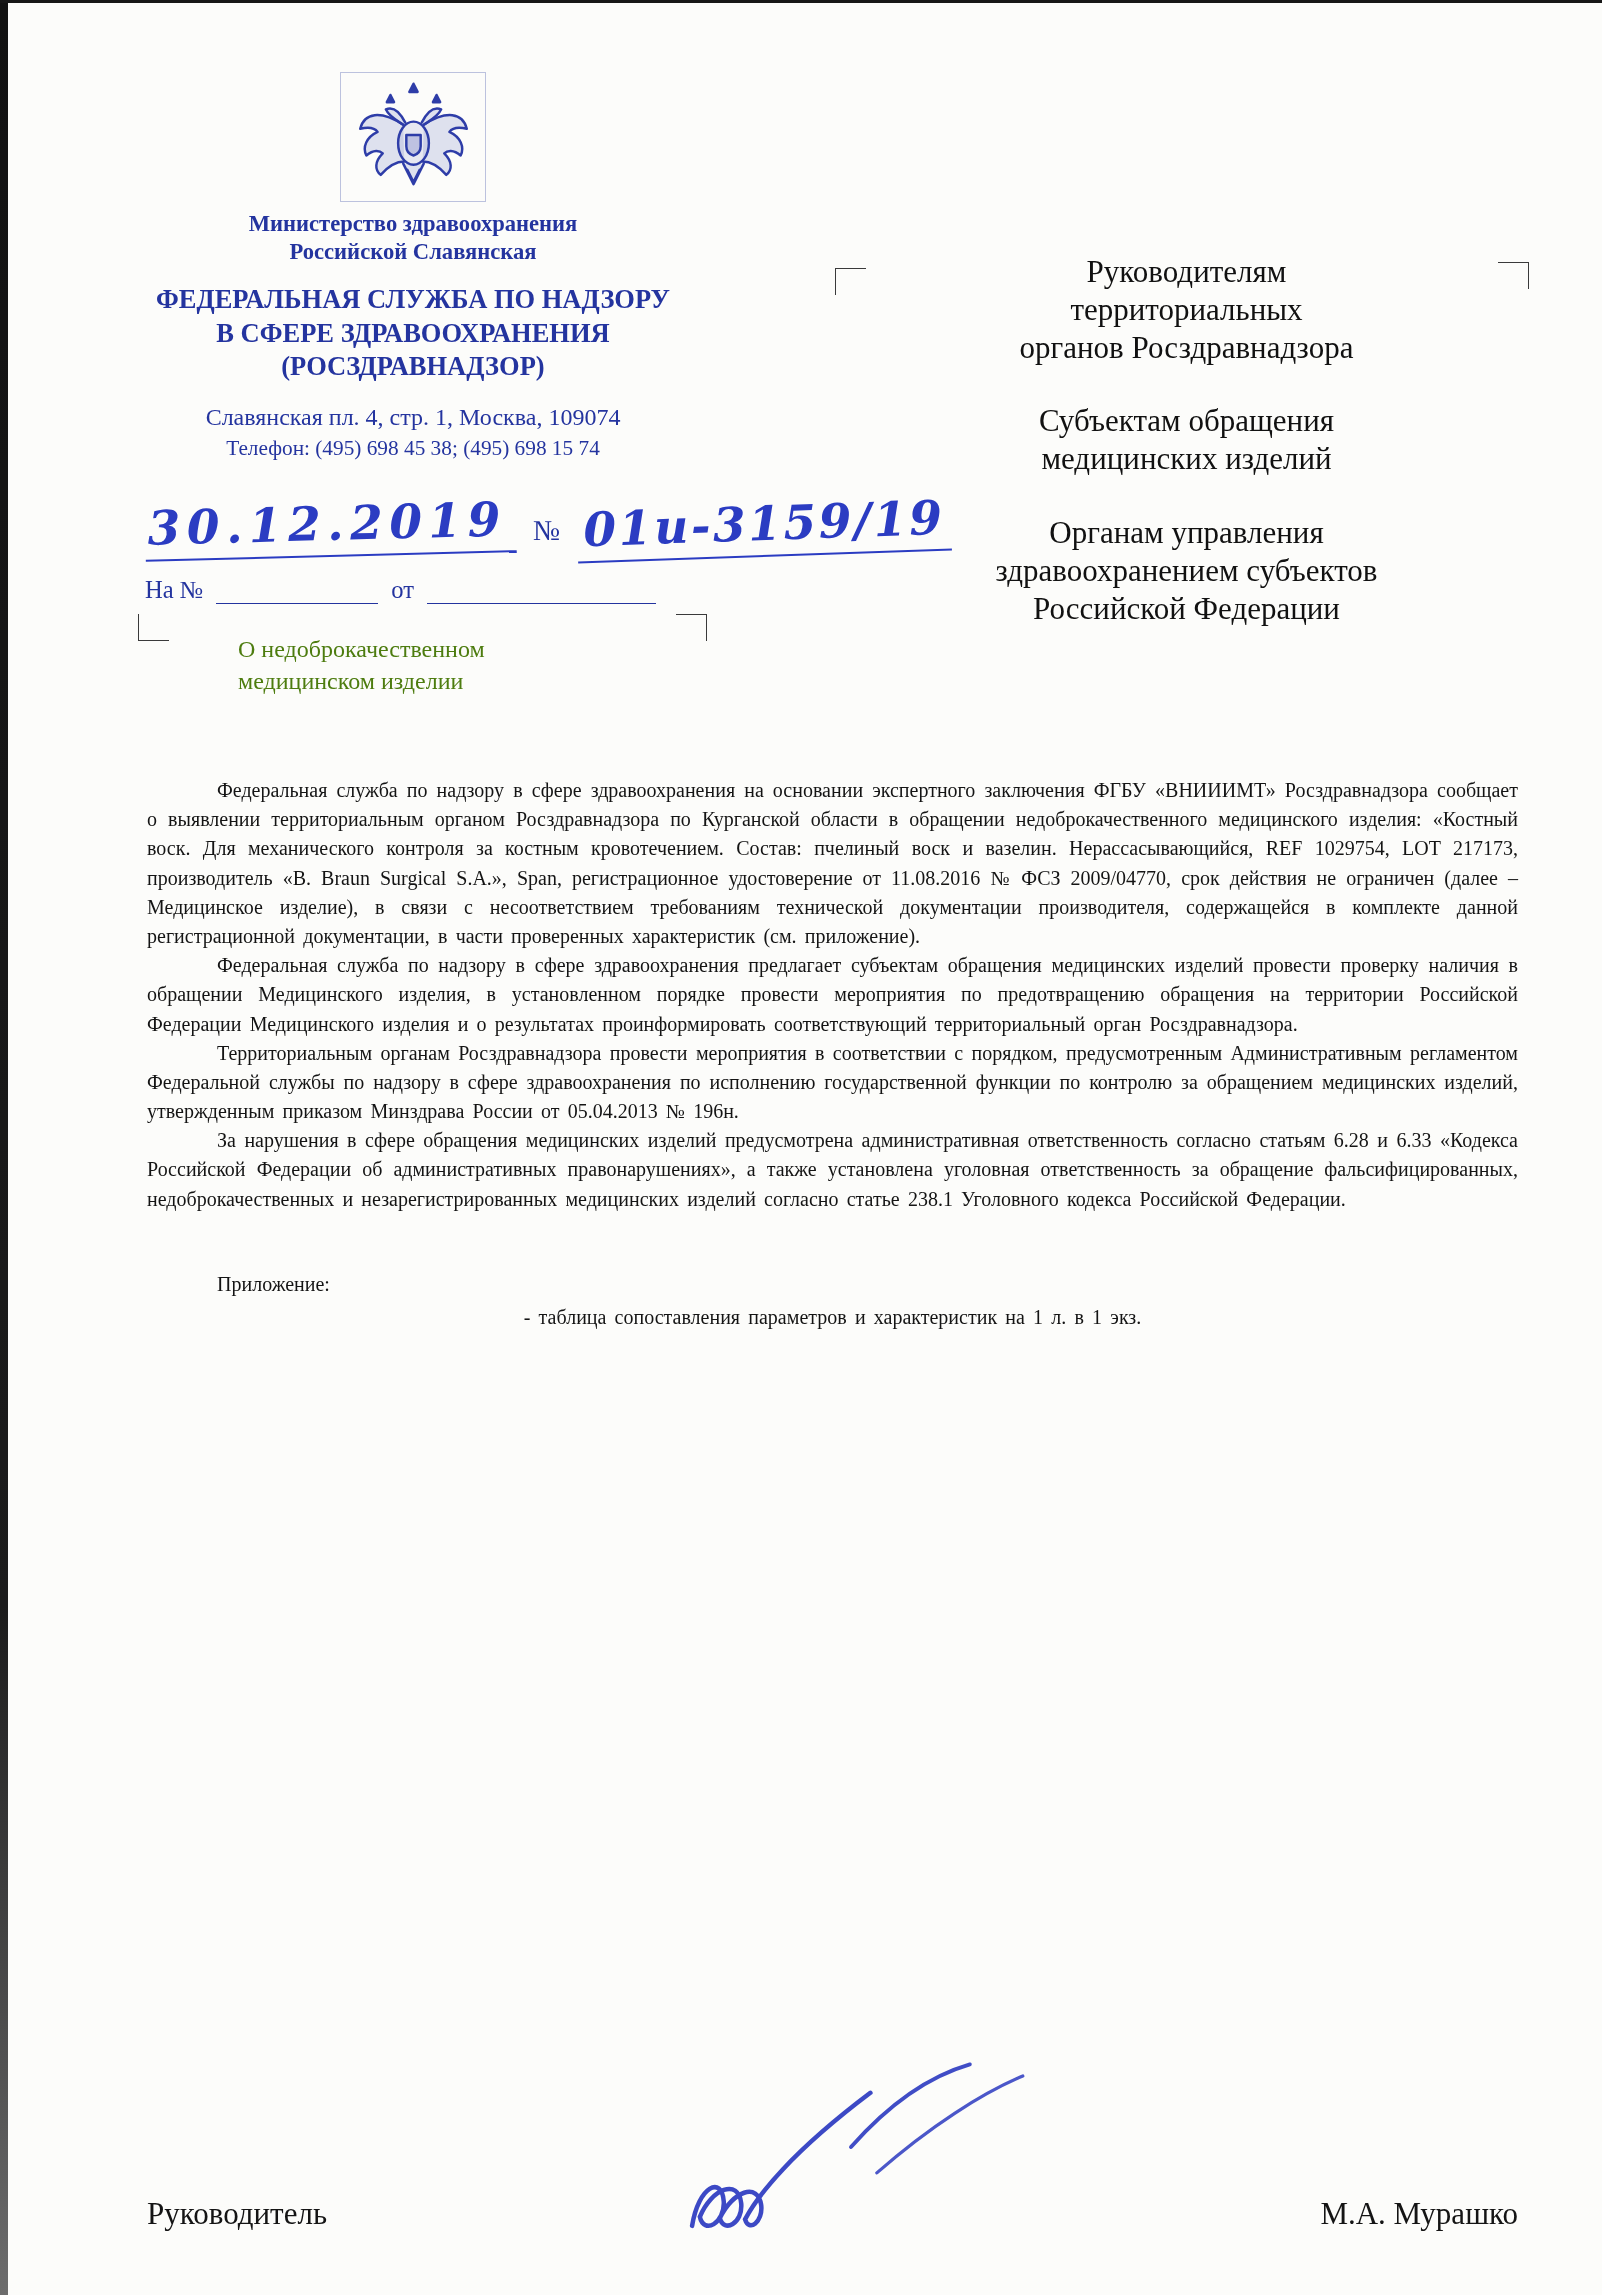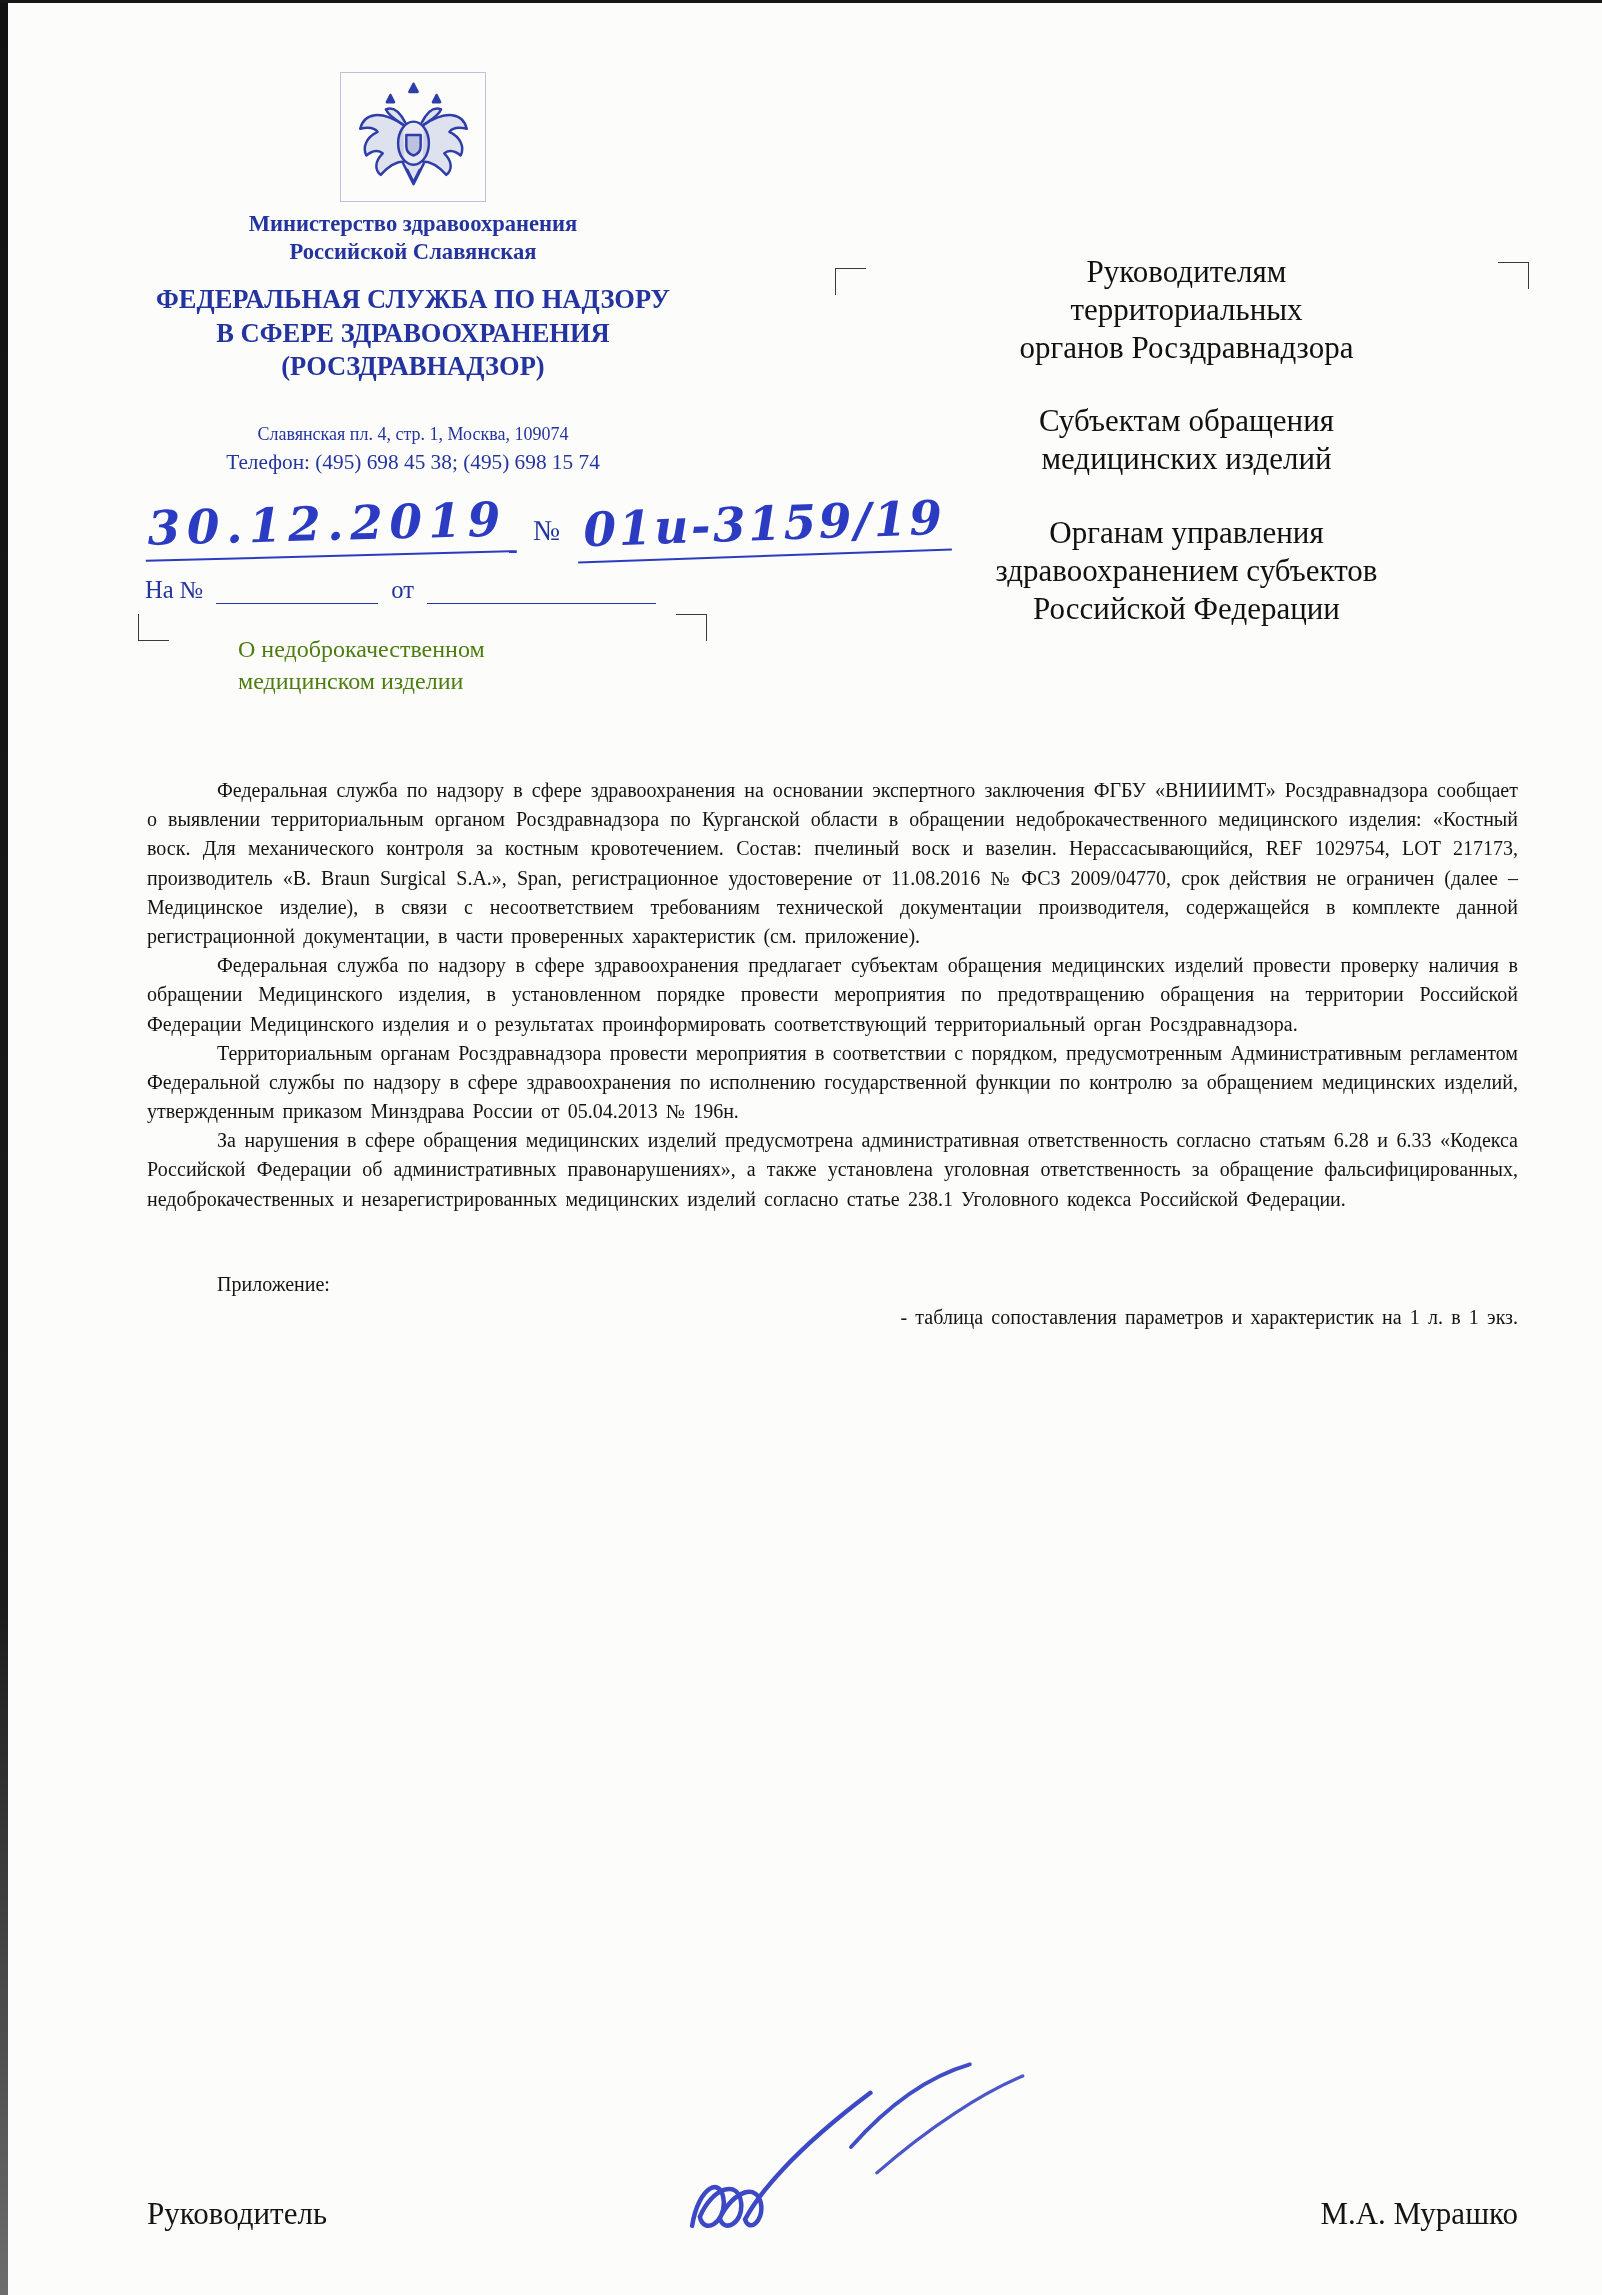--- a/index.html
+++ b/index.html
@@ -26,21 +26,21 @@
 
   
   .letterhead {
     position: absolute; left: 90px; top: 72px; width: 646px;
     text-align: center; color: var(--header_blue, #24349f);
   }
   .emblem-wrap { display: inline-block; padding: 3.9px 10.3px; border: 0.6px solid rgba(40,60,160,.30); }
   svg.emblem { width: 123px; height: 120px; display: block; }
   .ministry { font-size: 22.6px; font-weight: 700; line-height: 1.22; margin-top: 6.5px; white-space: pre-line; }
   .service  { font-size: 26.5px; font-weight: 700; line-height: 1.26; margin-top: 18px; white-space: pre-line; }
-  .address  { font-size: 18px; margin-top: 40px; }
+  .address  { font-size: 24px; margin-top: 20px; }
   .phone    { font-size: 21.3px; margin-top: 5.2px; }
 
   
   .ref-block { position: absolute; left: 145px; top: 496px; width: 685px; color: var(--header_blue, #24349f); }
   .ref-line1 { display: flex; align-items: baseline; gap: 17px; }
   .hw {
     font-family: "DejaVu Serif", serif; font-style: italic; font-weight: 700;
     color: var(--ink_blue, #2b3cc2); display: inline-block;
   }
   .hw.date {
@@ -94,21 +94,21 @@
     text-align: center; border-top: 1.3px solid #000; padding-top: 1.3px; color: #000;
   }
 
   
   .body-text {
     position: absolute; left: 147px; top: 776px; width: 1371px;
     font-size: 20px; line-height: 1.46; color: var(--text_black, #141414);
   }
   .body-text p { margin: 0; text-align: justify; text-indent: 70px; word-spacing: 3.2px; }
   .body-text p.attachment-label { margin-top: 56px; text-align: left; }
-  .body-text p.attachment-item  { text-indent: 0; margin-top: 3.9px; text-align: right; }
+  .body-text p.attachment-item  { text-indent: 0; margin-top: 3.9px; text-align: center; }
 
   
   .sign-row {
     position: absolute; left: 147px; top: 2196px; width: 1371px;
     display: flex; justify-content: space-between; font-size: 31px;
     color: var(--text_black, #141414);
   }
 
   svg.signature { position: absolute; left: 653px; top: 2045px; width: 427px; height: 239px; }
 </style>

